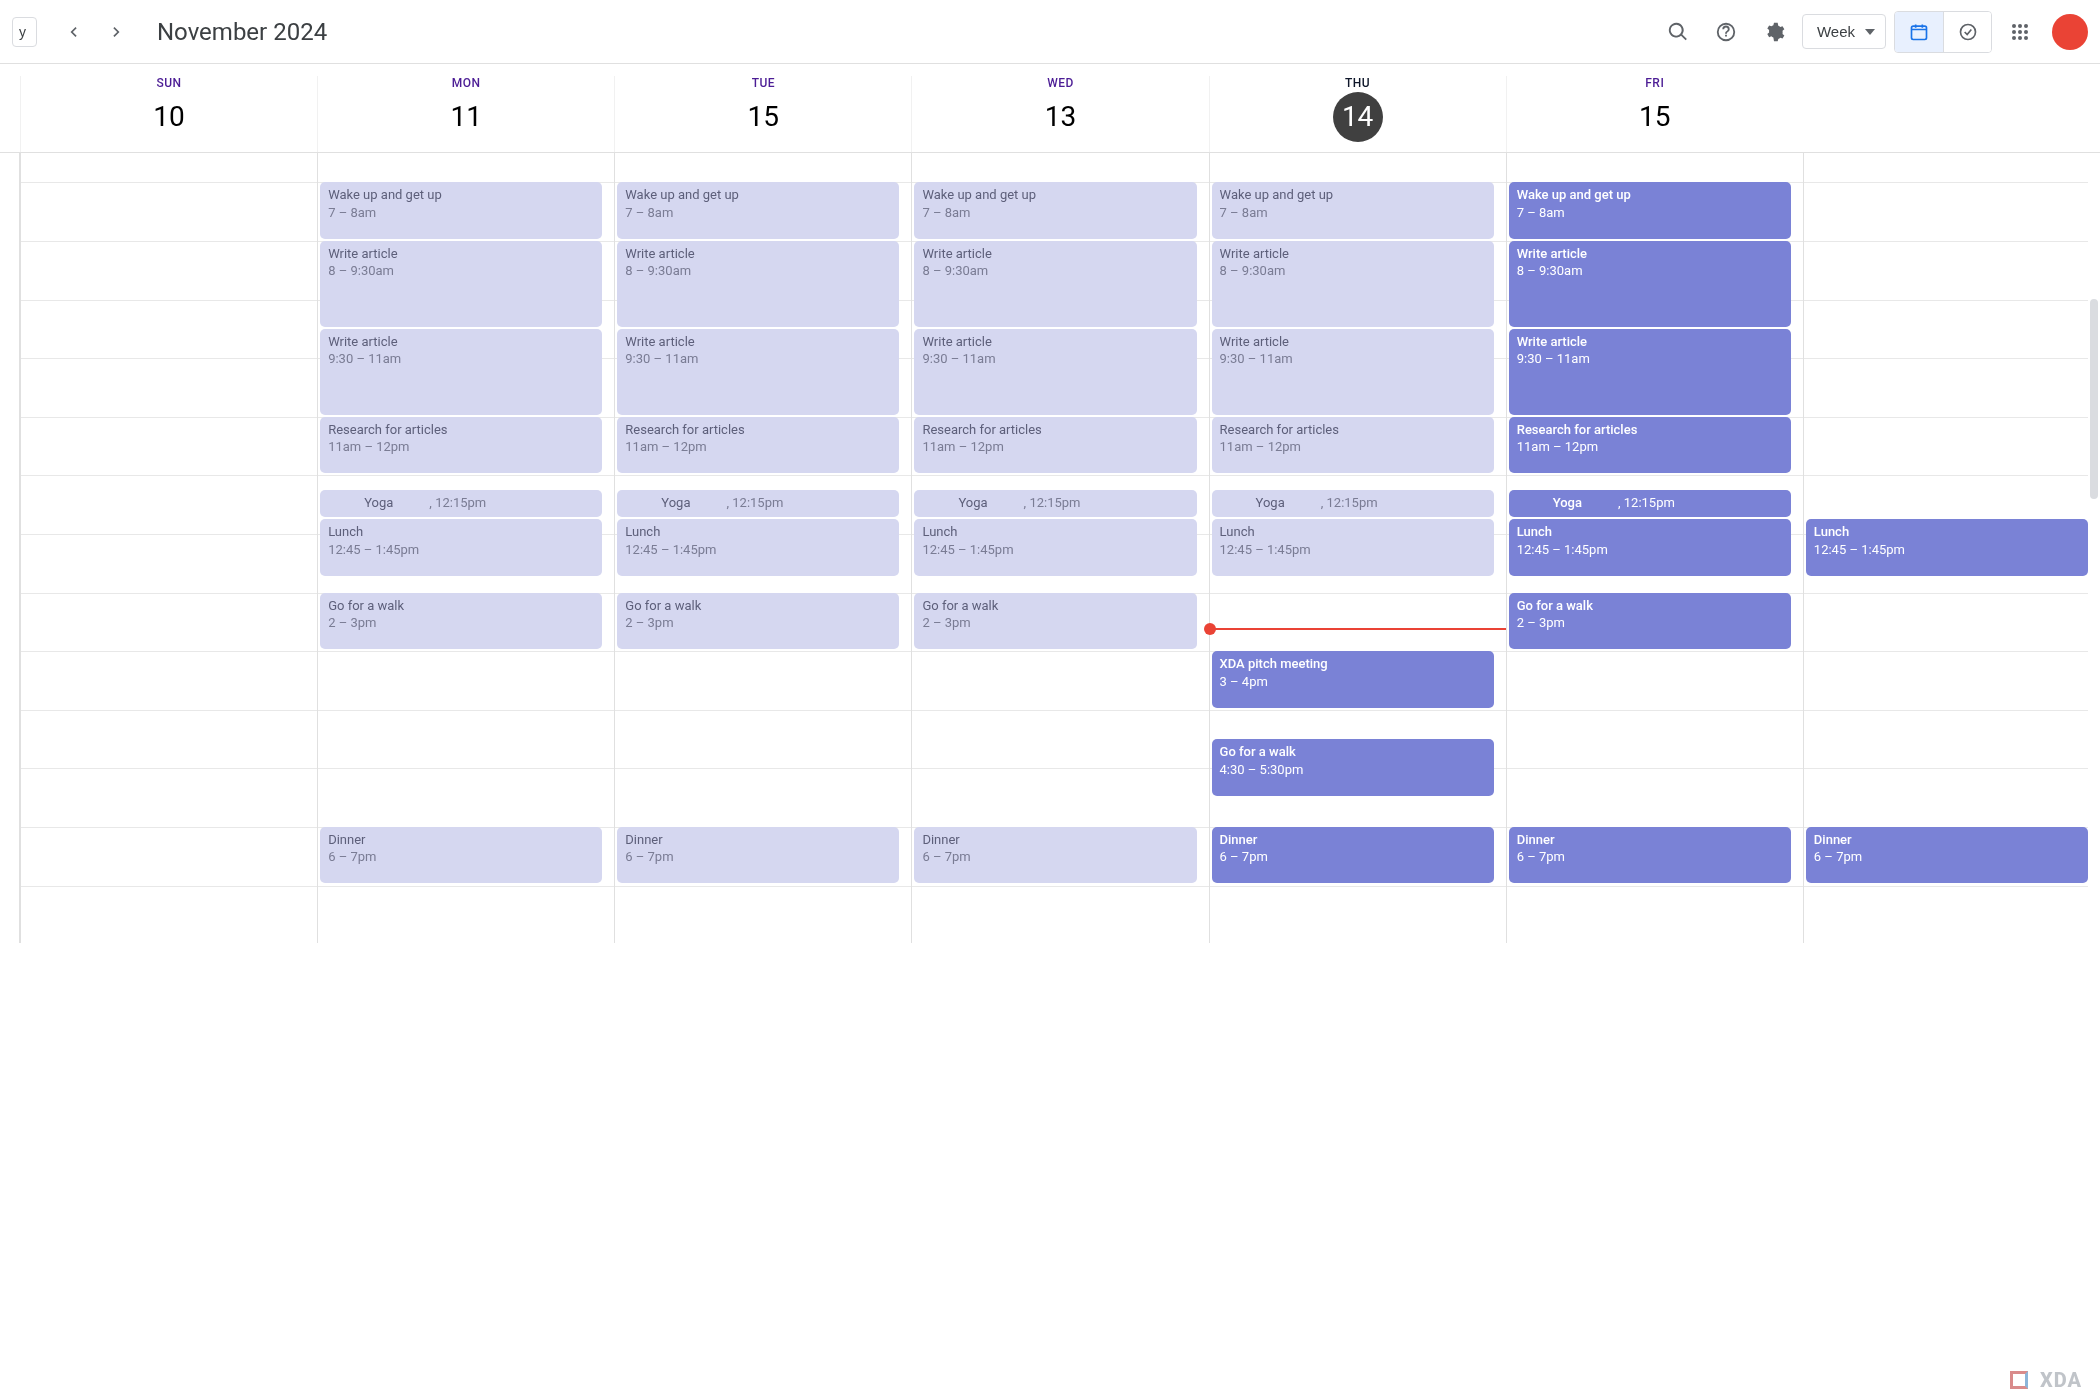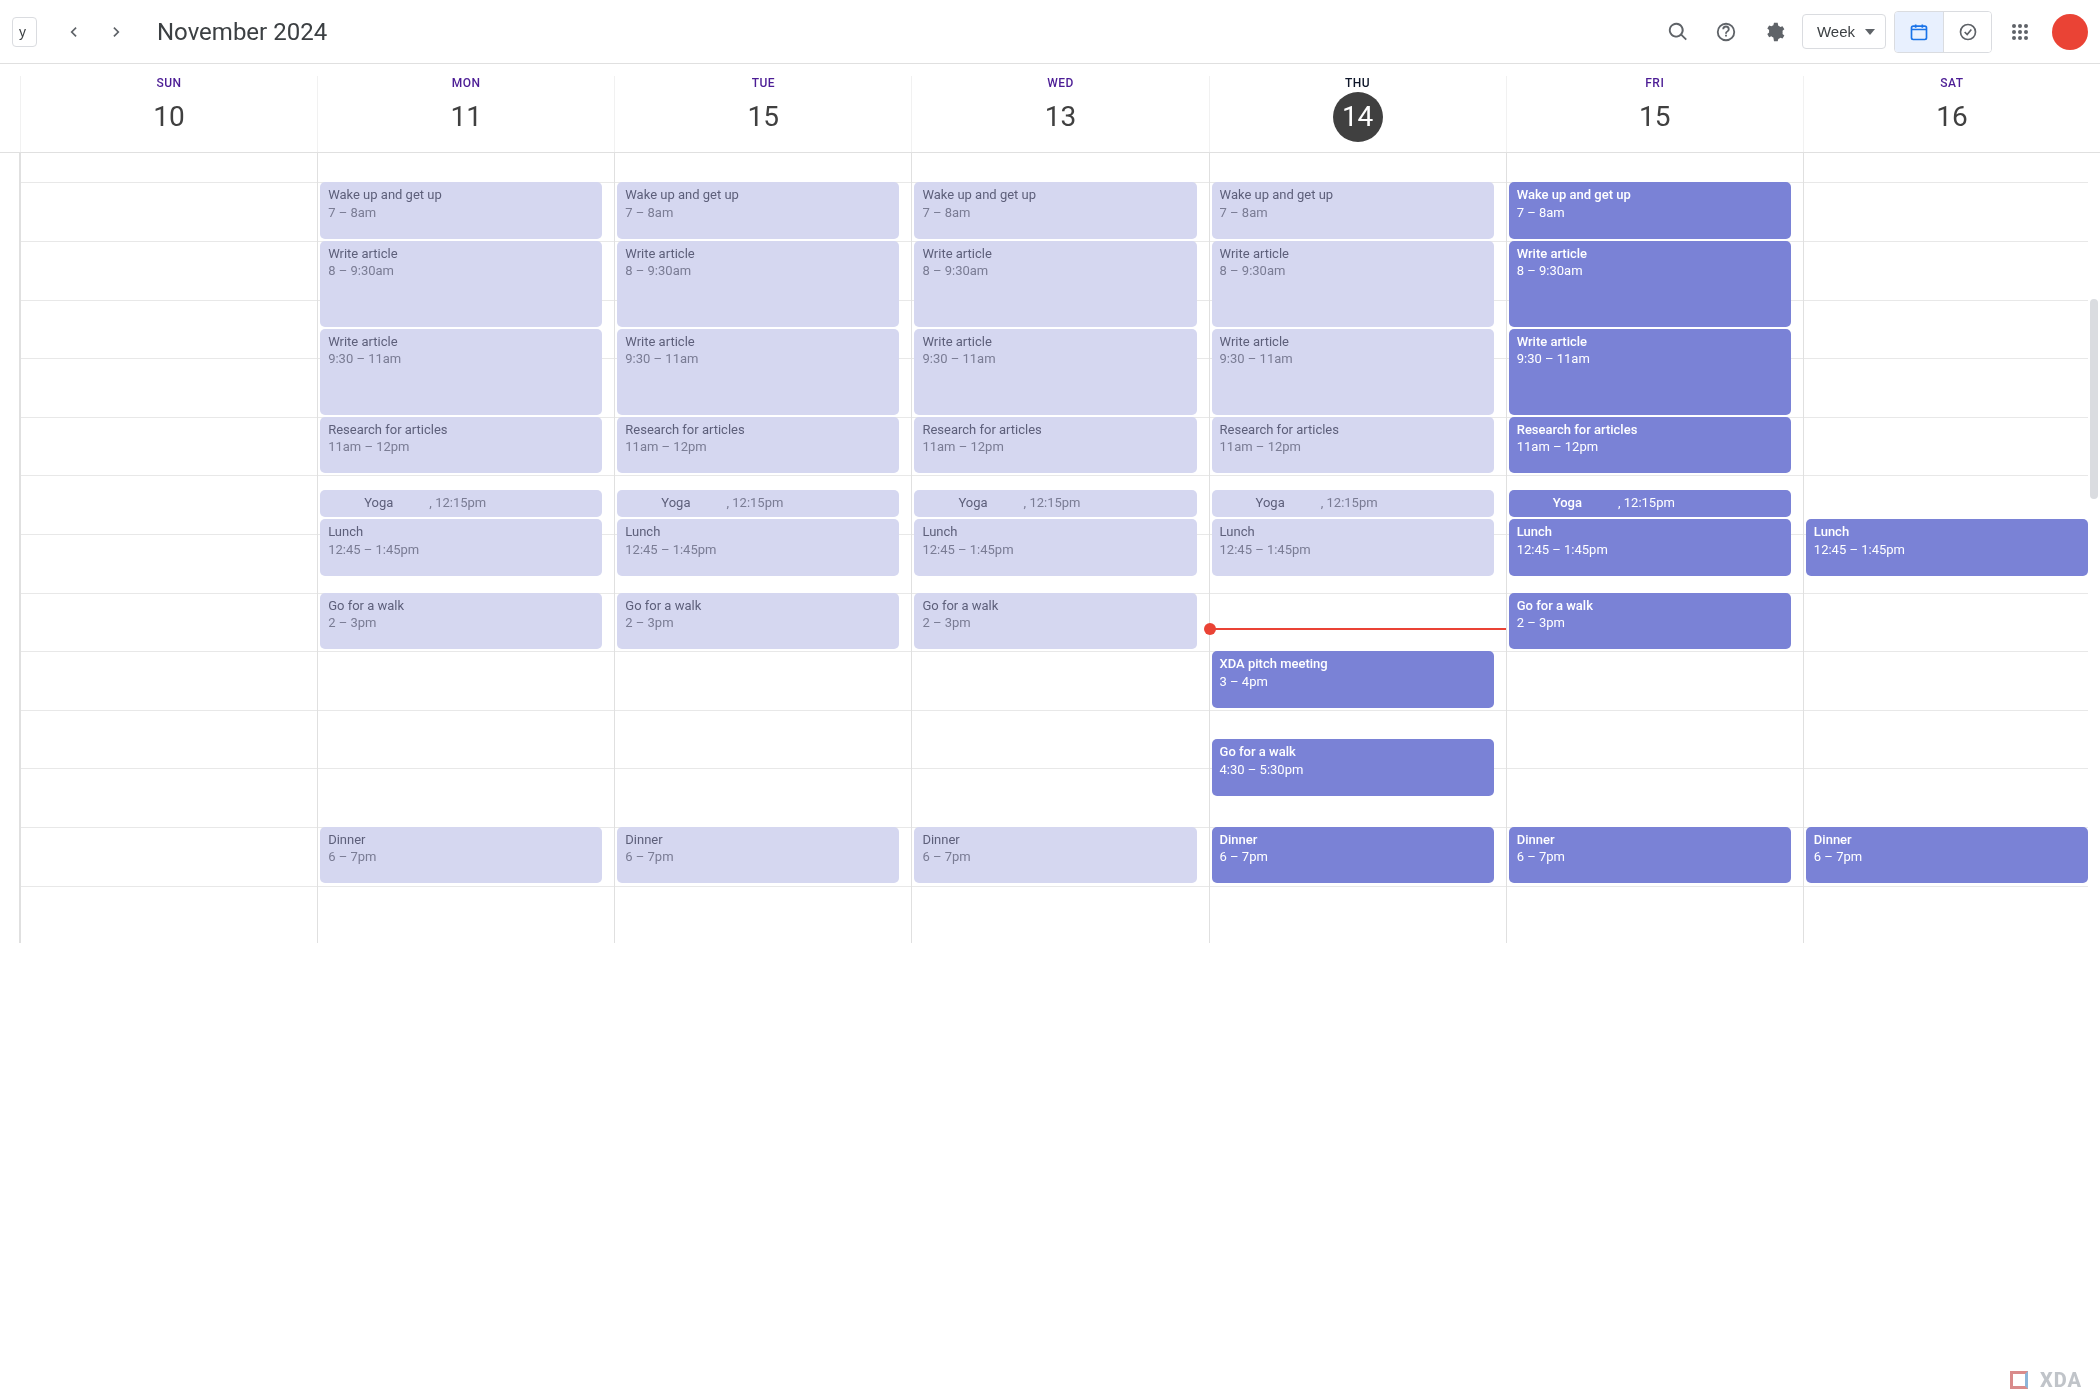--- a/index.html
+++ b/index.html
@@ -72,21 +72,21 @@
     border-bottom: 1px solid #e0e0e0;
     padding-top: 12px;
   }
   .day-header {
     text-align: center;
     padding-bottom: 10px;
     border-left: 1px solid #f1f1f1;
   }
   .day-header .dow { font-size: 12px; font-weight: 500; color: #4c1d95; letter-spacing: 0.5px; }
   .day-header .num {
-    font-size: 28px; color: #404040; font-weight: 400;
+    font-size: 28px; color: #000000; font-weight: 400;
     width: 50px; height: 50px; line-height: 50px;
     margin: 2px auto 0; border-radius: 50%;
   }
   .day-header.today .dow { color: #0f172a; }
   .day-header.today .num { background: #404040; color: #fff; }
 
   
   .grid-wrap {
     display: grid;
     grid-template-columns: 20px repeat(7, 1fr);
@@ -265,24 +265,20 @@
         <div class="num">13</div>
       </div>
       <div class="day-header today">
         <div class="dow">THU</div>
         <div class="num">14</div>
       </div>
       <div class="day-header">
         <div class="dow">FRI</div>
         <div class="num">15</div>
       </div>
-      <div class="day-header">
-        <div class="dow">SAT</div>
-        <div class="num">16</div>
-      </div>
     </div>
   <div class="grid-wrap" id="grid-wrap">
     <div class="hour-lines" id="hour-lines">
         <div class="hour-line" style="top: 29.3px;"></div>
         <div class="hour-line" style="top: 87.9px;"></div>
         <div class="hour-line" style="top: 146.5px;"></div>
         <div class="hour-line" style="top: 205.1px;"></div>
         <div class="hour-line" style="top: 263.7px;"></div>
         <div class="hour-line" style="top: 322.3px;"></div>
         <div class="hour-line" style="top: 380.9px;"></div>

